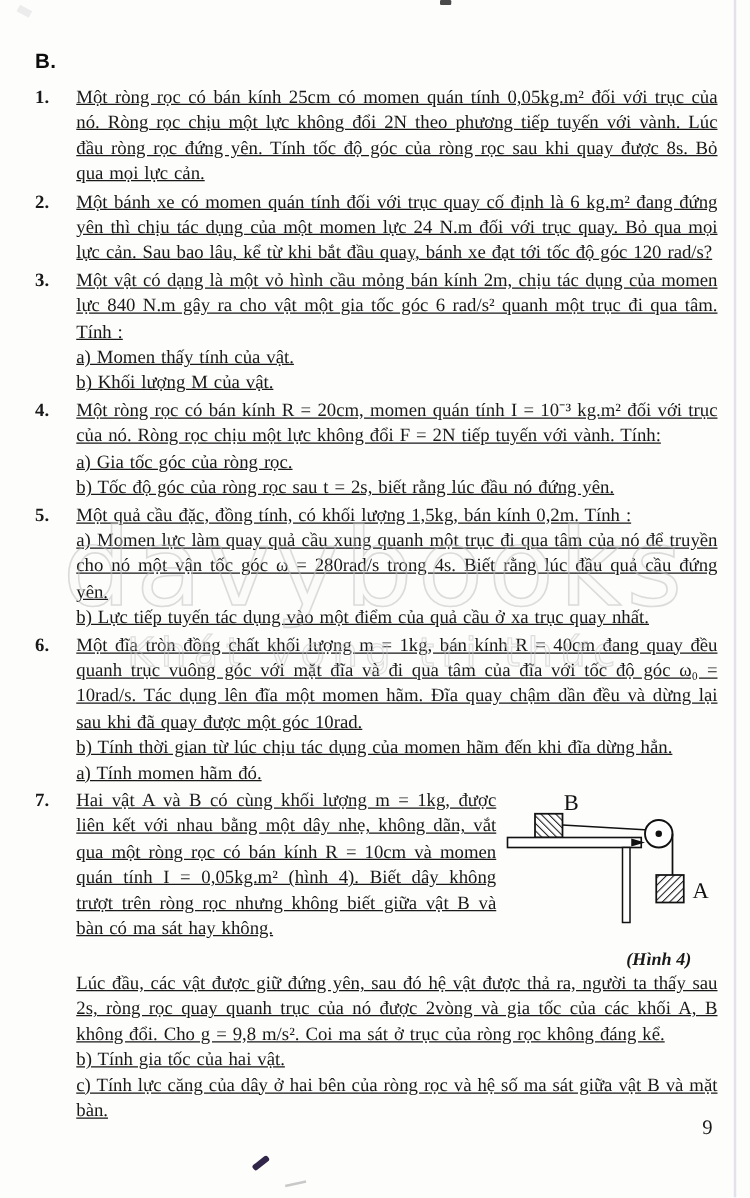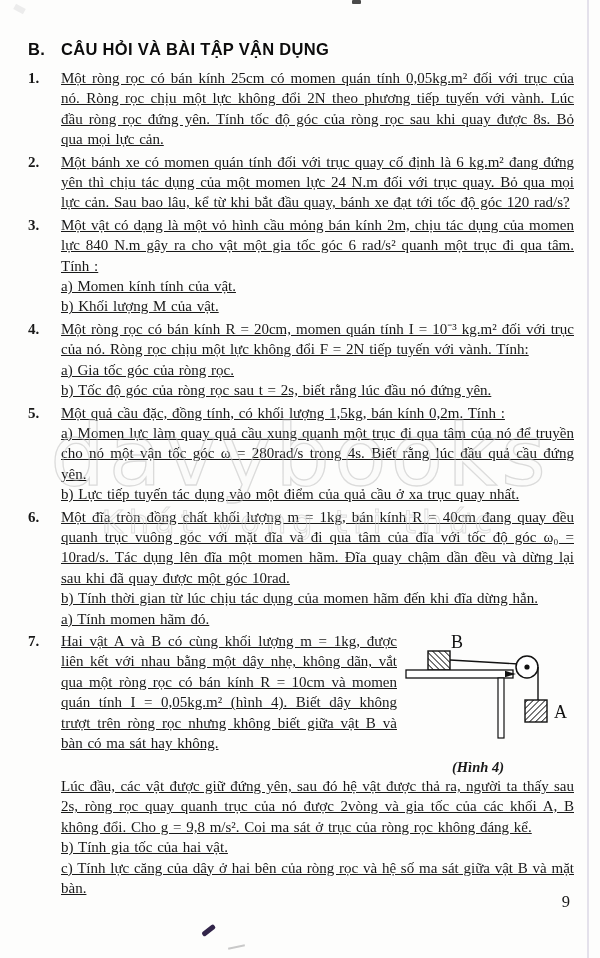--- a/index.html
+++ b/index.html
@@ -13,21 +13,21 @@
          font-size:16.5px; letter-spacing:.3px; color:#0c0c0c; margin-bottom:9px; }
   .hdr .hlabel { width:33px; flex:none; }
   .problem { display:flex; margin-bottom:2px; }
   .num { width:33px; flex:none; font-weight:bold; font-size:15px; line-height:20.4px; }
   .pbody { flex:1; min-width:0; }
   .ptext, .ppart { font-size:15px; line-height:20.4px; text-align:justify; word-spacing:1px;text-decoration:underline; }
   .p7-row { display:flex; }
   .p7text { width:336px; flex:none; margin-right:6px; }
   .figwrap { flex:1; position:relative; padding-top:3px; }
   .caption { font-style:italic; font-weight:bold; font-size:14.5px;
-             width:150px; text-align:center; margin-top:9px; }
+             width:150px; text-align:right; margin-top:9px; }
   .wm { position:absolute; left:0; top:408px; width:600px; text-align:center;
         pointer-events:none; z-index:3; font-family:"DejaVu Sans", sans-serif; }
   .wm1 { font-size:86px; line-height:94px; letter-spacing:4px;
          color:rgba(0,0,0,0.02); -webkit-text-stroke:1.3px #c0c0c0; opacity:.55; }
   .wm2 { font-size:32px; line-height:40px; letter-spacing:6px; margin-top:0;
          color:rgba(0,0,0,0.02); -webkit-text-stroke:1px #c6c6c6; opacity:.55; }
   .pagenum { position:absolute; right:30px; top:892px; font-size:16.5px; z-index:2; }
   .speck-top { position:absolute; left:352px; top:0; width:9px; height:4px;
                background:#4a4a4a; border-radius:1px; z-index:4; }
   .smudge-tl { position:absolute; left:14px; top:6px; width:11px; height:6px;
@@ -44,42 +44,41 @@
 <body>
 
 <div class="smudge-tl"></div>
 <div class="speck-top"></div>
 <div class="edge-line"></div>
 
 <div class="content">
 
   <div class="hdr">
     <span class="hlabel">B.</span>
-    <span>CÂU HỎI VÀ BÀI TẬP VẬN DỤNG</span>
   </div>
 
   <div class="problem">
     <span class="num">1.</span>
     <div class="pbody">
       <div class="ptext">Một ròng rọc có bán kính 25cm có momen quán tính 0,05kg.m² đối với trục của nó. Ròng rọc chịu một lực không đổi 2N theo phương tiếp tuyến với vành. Lúc đầu ròng rọc đứng yên. Tính tốc độ góc của ròng rọc sau khi quay được 8s. Bỏ qua mọi lực cản.</div>
     </div>
   </div>
 
   <div class="problem">
     <span class="num">2.</span>
     <div class="pbody">
       <div class="ptext">Một bánh xe có momen quán tính đối với trục quay cố định là 6 kg.m² đang đứng yên thì chịu tác dụng của một momen lực 24 N.m đối với trục quay. Bỏ qua mọi lực cản. Sau bao lâu, kể từ khi bắt đầu quay, bánh xe đạt tới tốc độ góc 120 rad/s?</div>
     </div>
   </div>
 
   <div class="problem">
     <span class="num">3.</span>
     <div class="pbody">
       <div class="ptext">Một vật có dạng là một vỏ hình cầu mỏng bán kính 2m, chịu tác dụng của momen lực 840 N.m gây ra cho vật một gia tốc góc 6 rad/s² quanh một trục đi qua tâm. Tính :</div>
-      <div class="ppart">a) Momen kính tính của vật.</div>
+      <div class="ppart">a) Momen thấy tính của vật.</div>
       <div class="ppart">b) Khối lượng M của vật.</div>
     </div>
   </div>
 
   <div class="problem">
     <span class="num">4.</span>
     <div class="pbody">
       <div class="ptext">Một ròng rọc có bán kính R = 20cm, momen quán tính I = 10⁻³ kg.m² đối với trục của nó. Ròng rọc chịu một lực không đổi F = 2N tiếp tuyến với vành. Tính:</div>
       <div class="ppart">a) Gia tốc góc của ròng rọc.</div>
       <div class="ppart">b) Tốc độ góc của ròng rọc sau t = 2s, biết rằng lúc đầu nó đứng yên.</div>

